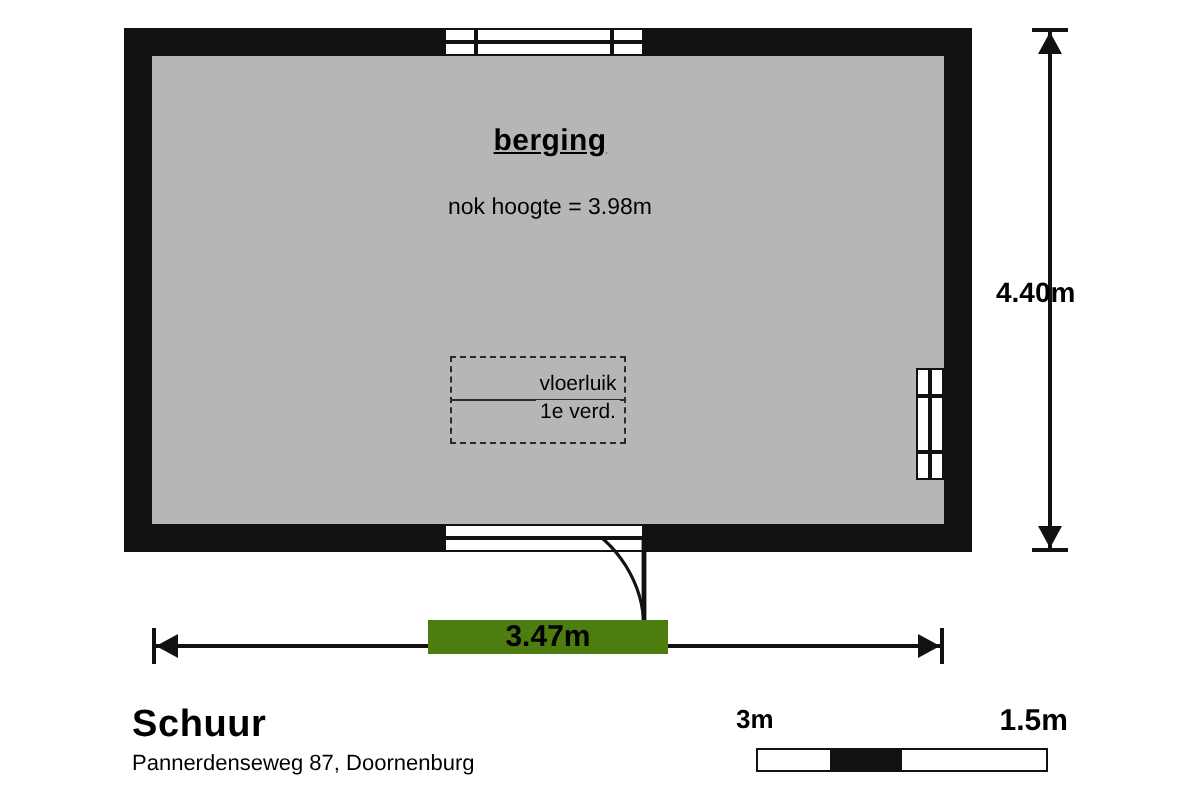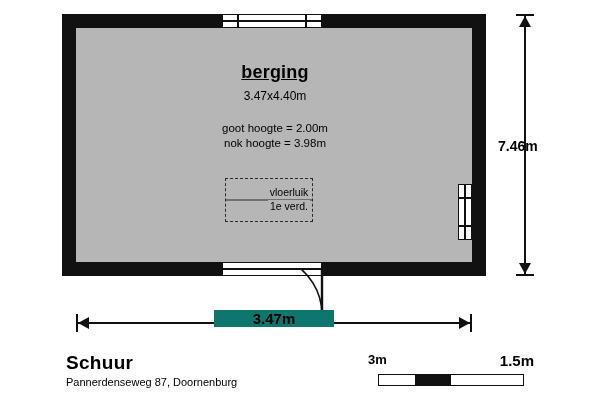--- a/index.html
+++ b/index.html
@@ -118,21 +118,21 @@
 
   
   .room-label {
     position: absolute;
     left: 140px;
     top: 62px;
     width: 270px;
     text-align: center;
   }
   .room-name {
-    font-size: 18px;
+    font-size: 15px;
     font-weight: bold;
     letter-spacing: 0.2px;
     text-decoration: underline;
   }
   .room-dims {
     font-size: 12px;
     margin-top: 6px;
   }
   .room-heights {
     margin-top: 18px;
@@ -246,21 +246,21 @@
     border-left: 11px solid #111111;
   }
   .dim-h-label {
     position: absolute;
     left: 214px;
     top: 310px;
     width: 120px;
     text-align: center;
     font-size: 15px;
     font-weight: bold;
-    background: #0f766e;
+    background: #4d7c0f;
     padding: 0 6px;
     box-sizing: border-box;
   }
 
   
   .title {
     position: absolute;
     left: 66px;
     top: 352px;
     font-size: 19px;
@@ -337,40 +337,38 @@
     <div class="pane"></div>
   </div>
 
   <svg class="door-swing" viewBox="0 0 120 60">
     <path d="M7 0 A 60 60 0 0 1 107 46" fill="none" stroke="#111111" stroke-width="1.6"></path>
     <line x1="107" y1="0" x2="107" y2="46" stroke="#111111" stroke-width="2.4"></line>
   </svg>
 
   <div class="room-label">
     <div class="room-name">berging</div>
-    <div class="room-dims">3.47x4.40m</div>
     <div class="room-heights">
-      <div>goot hoogte = 2.00m</div>
       <div>nok hoogte = 3.98m</div>
     </div>
   </div>
 
   <div class="hatch">
     <div class="hatch-line"></div>
     <div><span>vloerluik</span></div>
     <div><span>1e verd.</span></div>
   </div>
 
   <div class="dim-v">
     <div class="cap top"></div>
     <div class="cap bot"></div>
     <div class="arrow-up"></div>
     <div class="arrow-down"></div>
   </div>
-  <div class="dim-v-label">7.46m</div>
+  <div class="dim-v-label">4.40m</div>
 
   <div class="dim-h">
     <div class="cap left"></div>
     <div class="cap right"></div>
     <div class="arrow-left"></div>
     <div class="arrow-right"></div>
   </div>
   <div class="dim-h-label">3.47m</div>
 
   <div class="title">Schuur</div>

